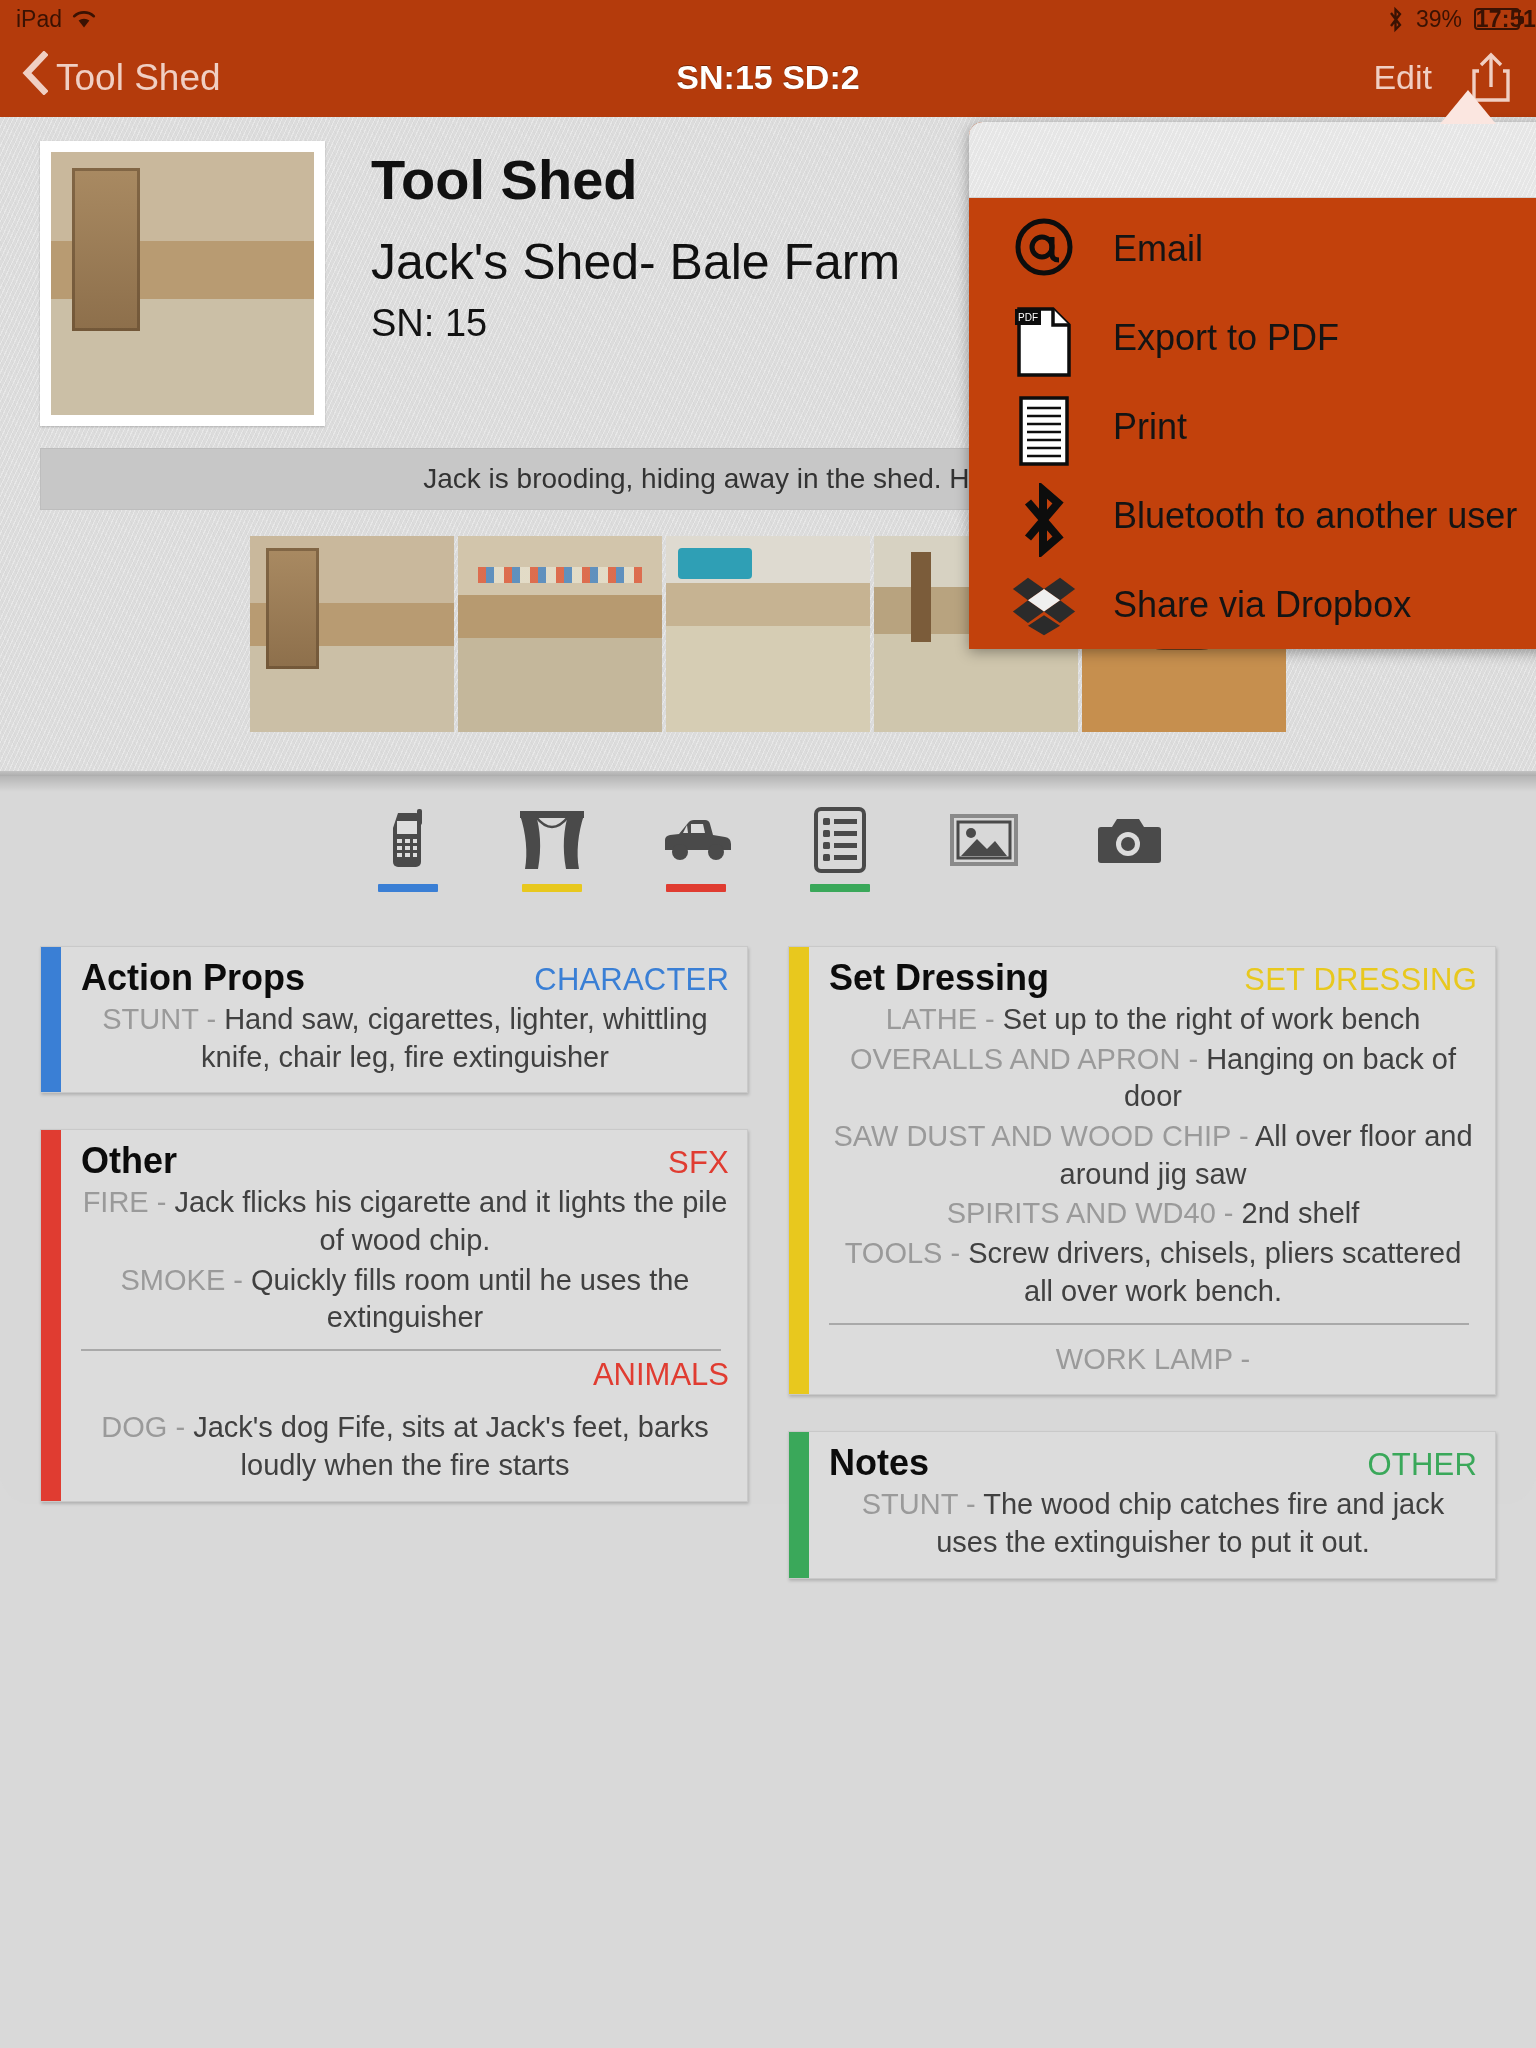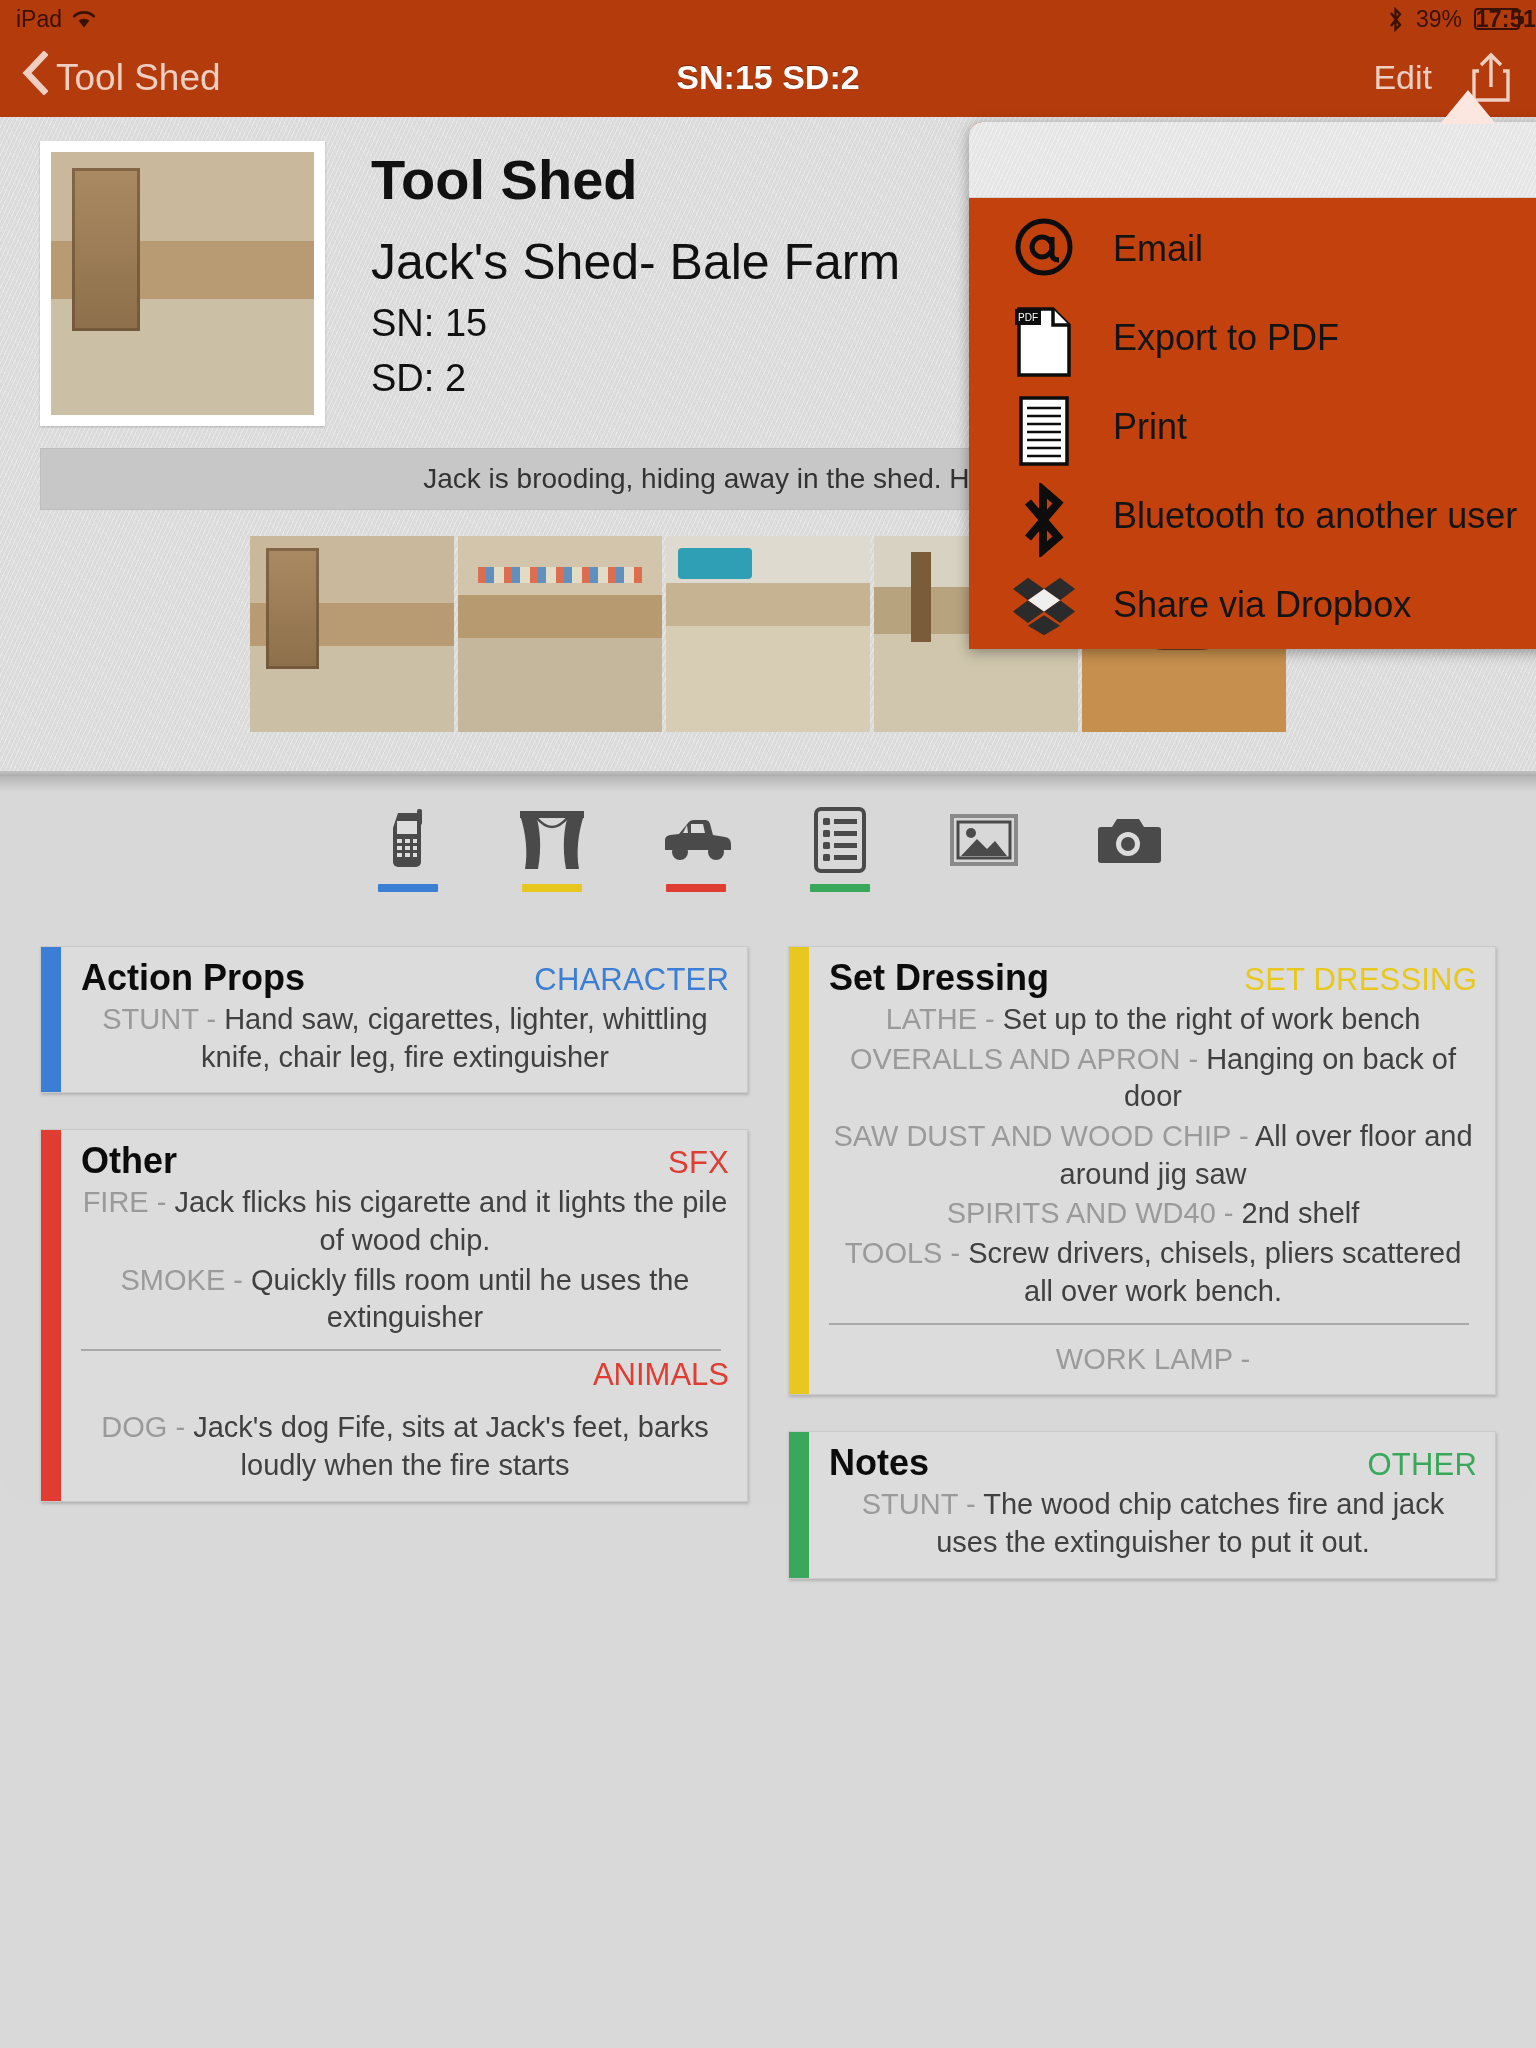--- a/index.html
+++ b/index.html
@@ -234,21 +234,20 @@
     <div class="header-top">
       <div class="hero-thumb">
         <div class="hero-img">
           <span class="ph shed1"></span>
         </div>
       </div>
       <div class="header-texts">
         <div class="h-title">Tool Shed</div>
         <div class="h-sub">Jack's Shed- Bale Farm</div>
         <div class="h-meta">SN: 15</div>
-        <div class="h-meta">SD: 2</div>
       </div>
     </div>
 
     <div class="desc-box">
       <span class="desc-text">Jack is brooding, hiding away in the shed. He accidenta</span>
     </div>
 
     <div class="thumbstrip">
       <div class="strip-thumb">
           <span class="ph shed1"></span>

